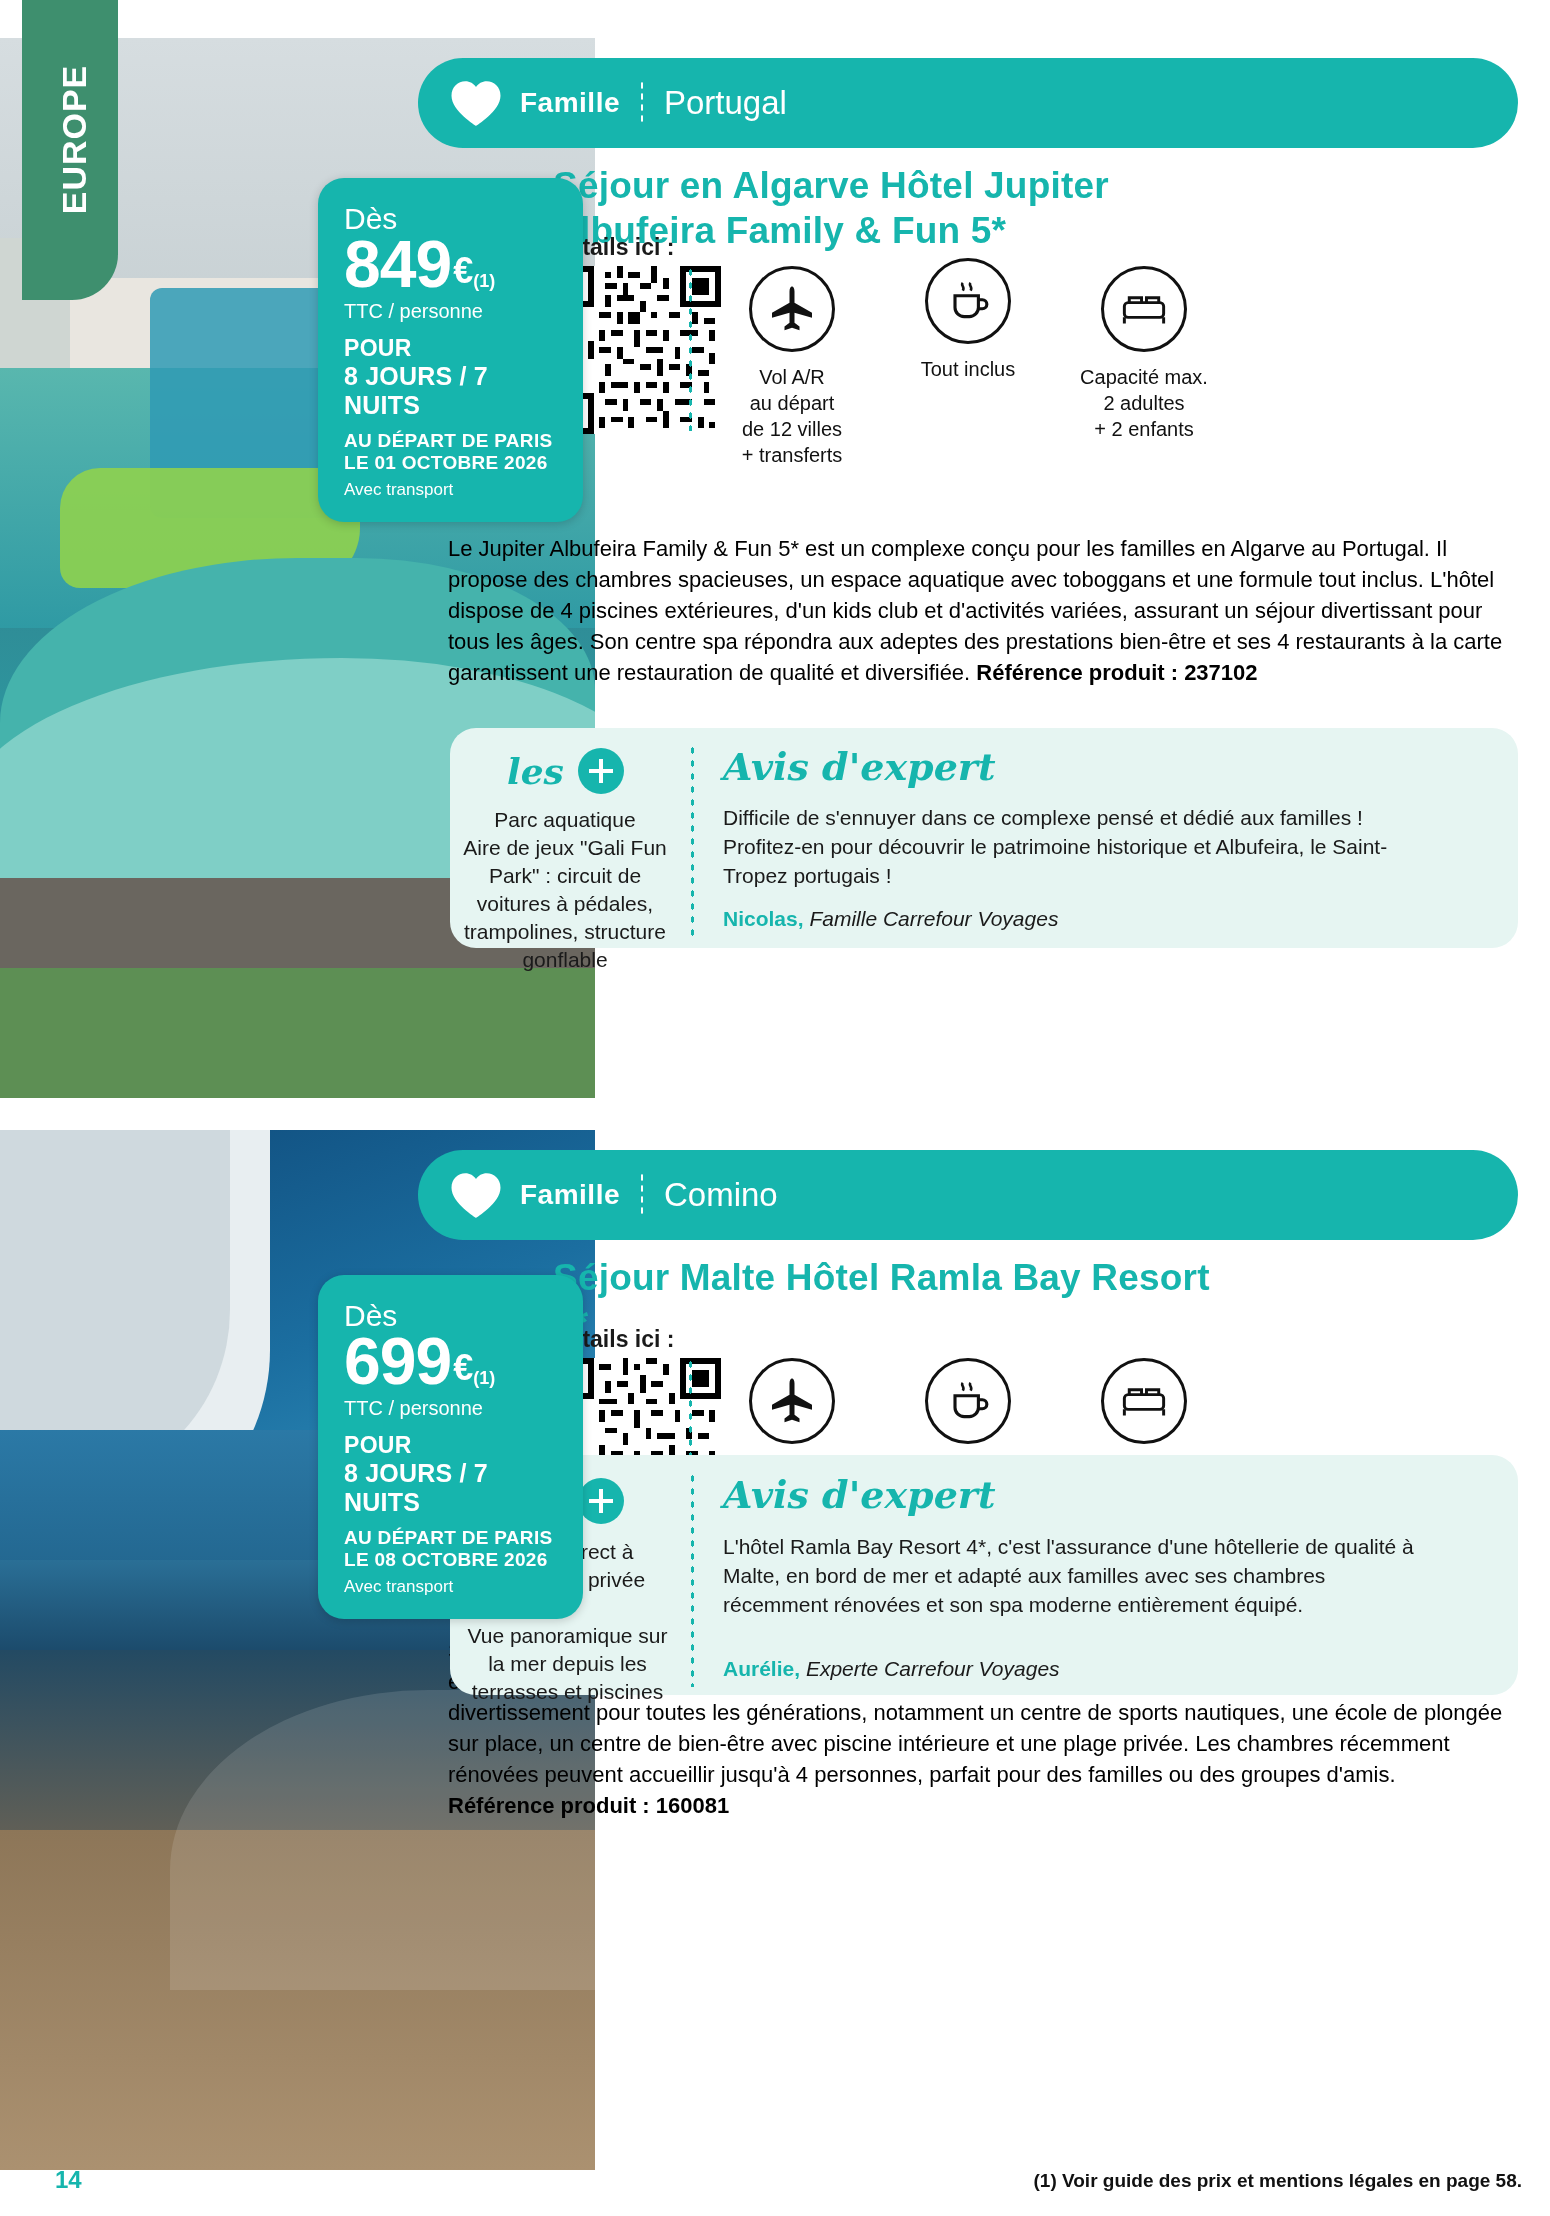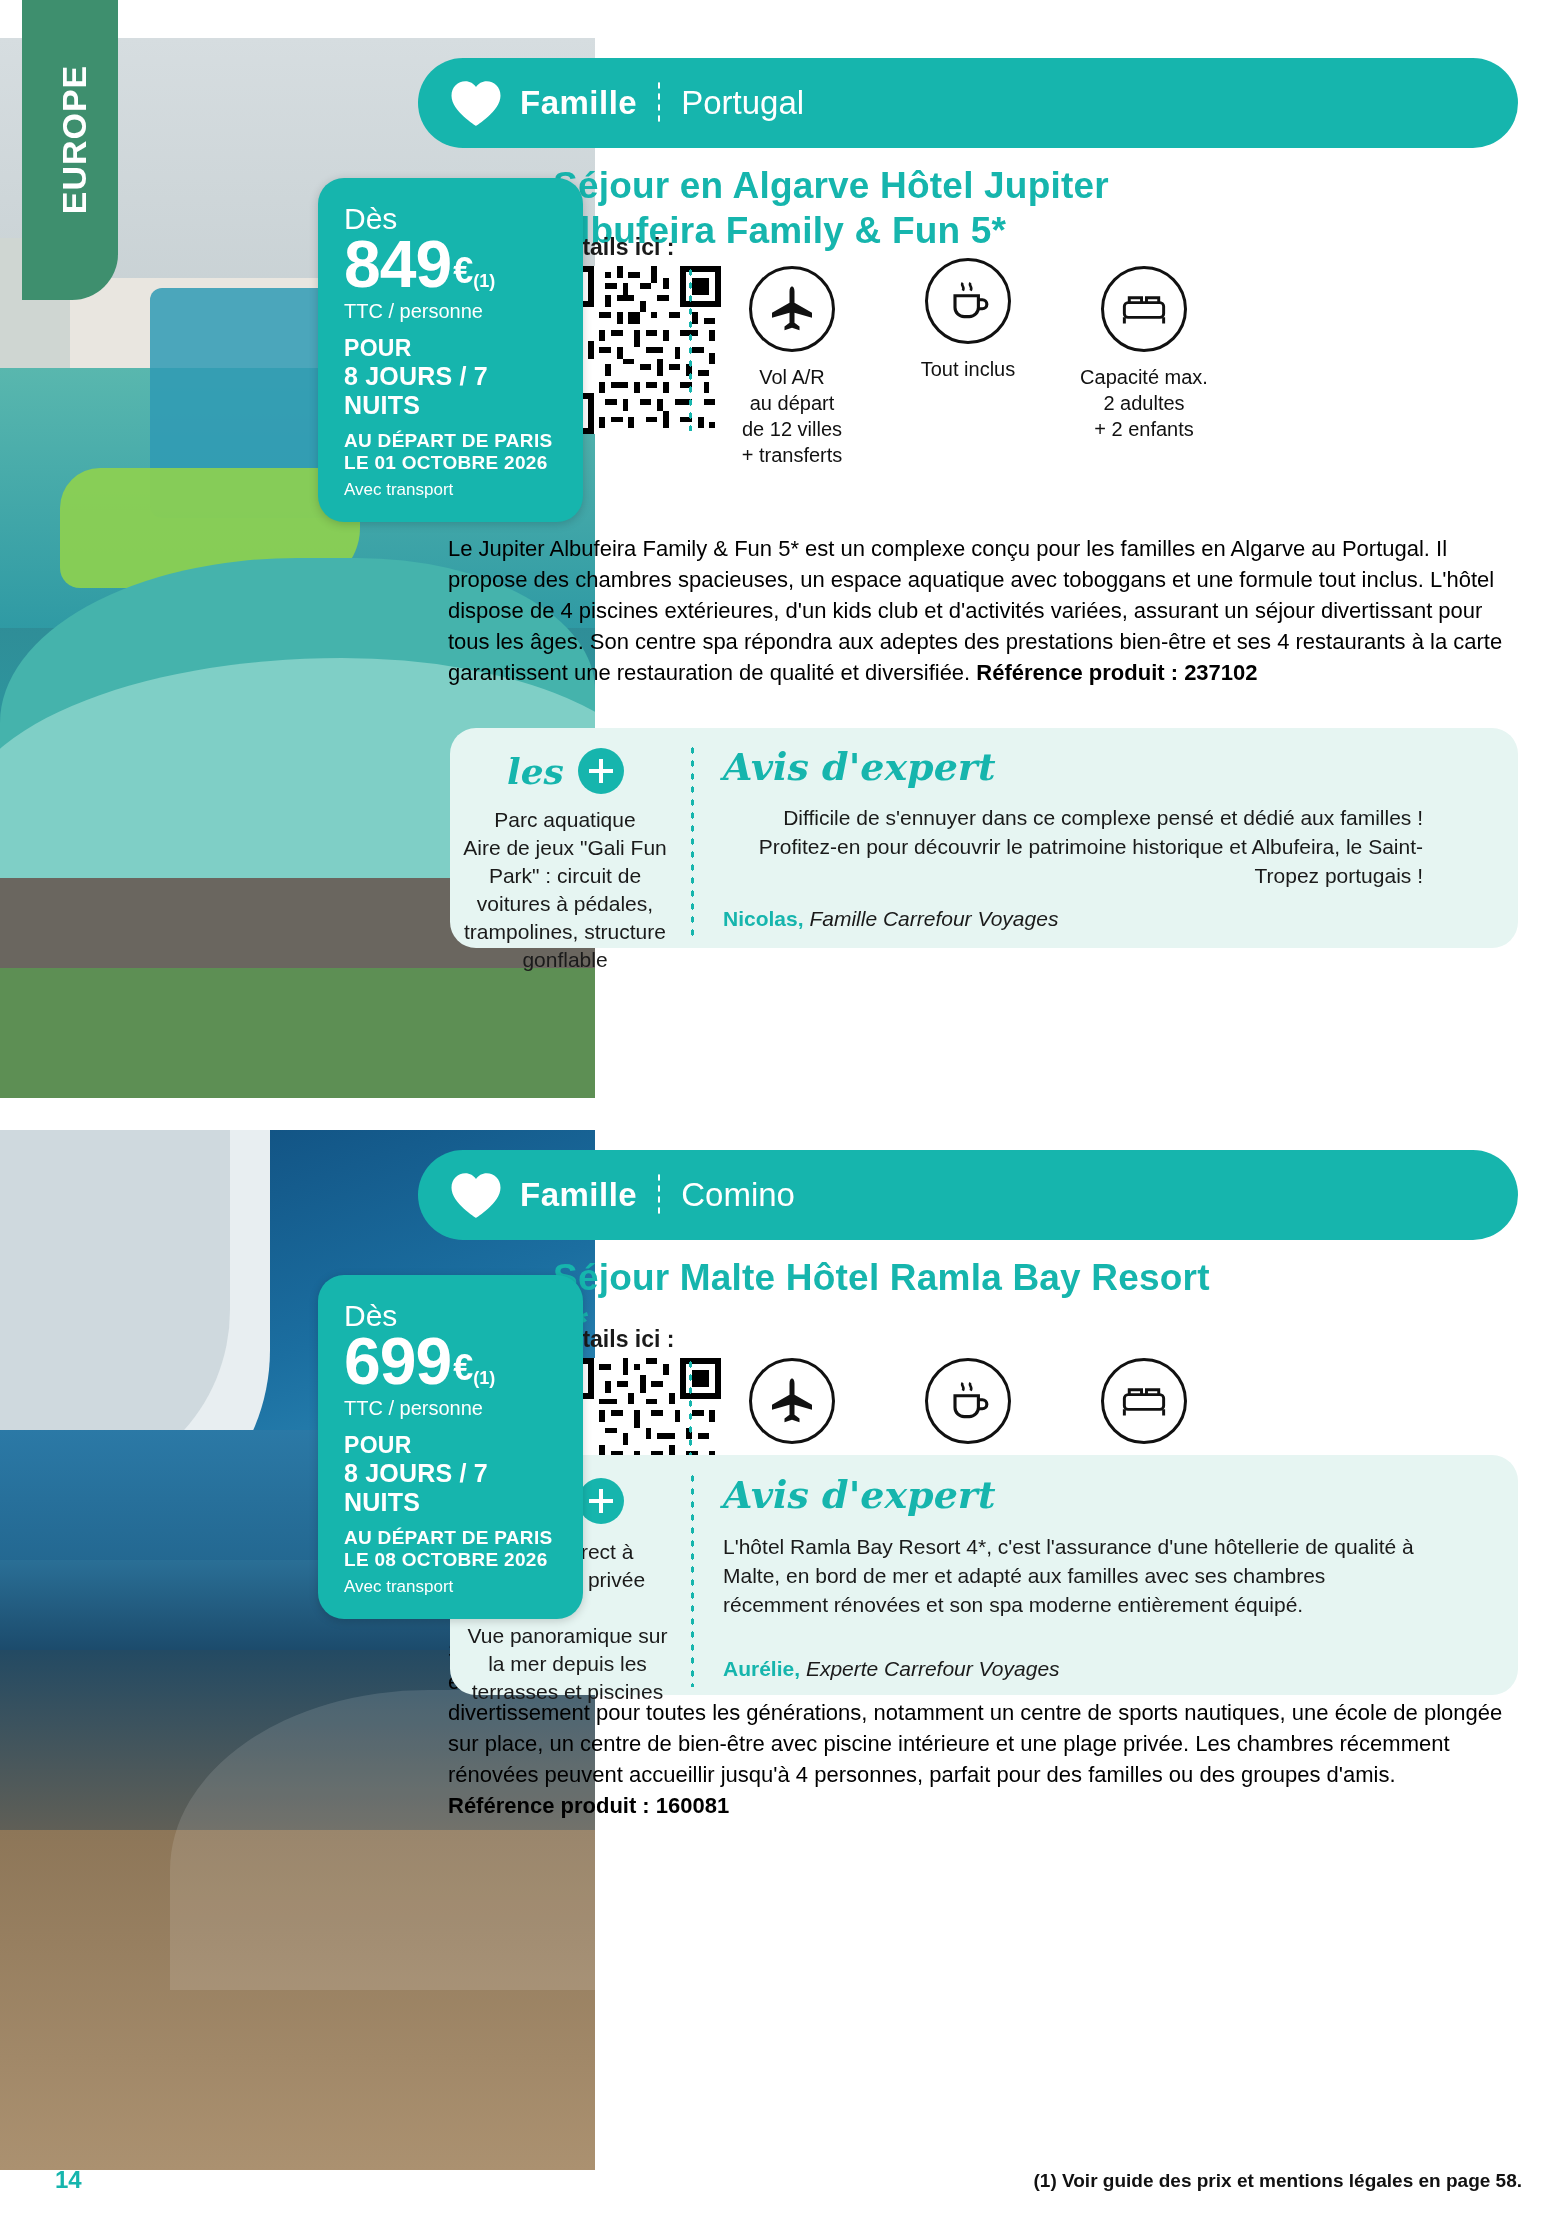--- a/index.html
+++ b/index.html
@@ -37,21 +37,21 @@
     background:
       linear-gradient(180deg,#1b4f7a 0%,#236persist 0%, #1d5a86 12%, #2d78a8 26%, #3f93bd 38%, #2a6a8f 52%, #20506f 64%, #6d5c4b 74%, #8b7559 84%, #a08a68 100%);
     position:relative;
   }
   .hdr {
     position:absolute; height:90px; border-radius:46px;
     background:#16b5ad; display:flex; align-items:center; padding-left:30px;
   }
   .hdr .heart { width:56px; height:52px; margin-right:16px; }
   .hdr .cat {
-    color:#ffffff; font-size:33px; font-weight:bold; letter-spacing:0.5px;
+    color:#ffffff; font-size:28px; font-weight:bold; letter-spacing:0.5px;
   }
   .dotsep {
     width:4px; height:46px; margin:0 20px;
     background-image:radial-gradient(#ffffff 42%, transparent 43%);
     background-size:4px 11px;
   }
   .hdr .dest { color:#ffffff; font-size:33px; }
 
   .title {
     position:absolute; color:#16b5ad; font-weight:bold; font-size:37px; line-height:45px;
@@ -324,21 +324,21 @@
     <div class="plus-title" style="left:507px;top:710px;">
       <span class="plus-word">les</span>
       <span class="plus-circle"></span>
     </div>
     <div class="plus-text" style="left:460px;top:768px;width:210px;white-space:pre-line;">Parc aquatique
 Aire de jeux "Gali Fun Park" : circuit de voitures à pédales, trampolines, structure gonflable</div>
 
     <div class="vdots" style="left:690px;top:706px;height:195px;"></div>
 
     <div class="avis-title" style="left:723px;top:706px;">Avis d'expert</div>
-    <div class="avis-text" style="left:723px;top:765px;width:700px;text-align:right;">Difficile de s'ennuyer dans ce complexe pensé et dédié aux familles ! Profitez-en pour découvrir le patrimoine historique et Albufeira, le Saint-Tropez portugais !</div>
+    <div class="avis-text" style="left:723px;top:765px;width:700px;">Difficile de s'ennuyer dans ce complexe pensé et dédié aux familles ! Profitez-en pour découvrir le patrimoine historique et Albufeira, le Saint-Tropez portugais !</div>
     <div class="avis-sign" style="left:723px;top:869px;">
       <b>Nicolas,</b>
       <i>Famille Carrefour Voyages</i>
     </div>
   </div>
 
   <div class="offer" style="top:1130px;">
 
     <div class="offer-photo photo2" style="top:0;left:0;width:595px;height:1040px;">
       <div style="position:absolute;left:0;top:0;width:595px;height:330px;background:linear-gradient(160deg,#0f4a7a,#1b6ea0 60%,#2e8cb8);"></div>

